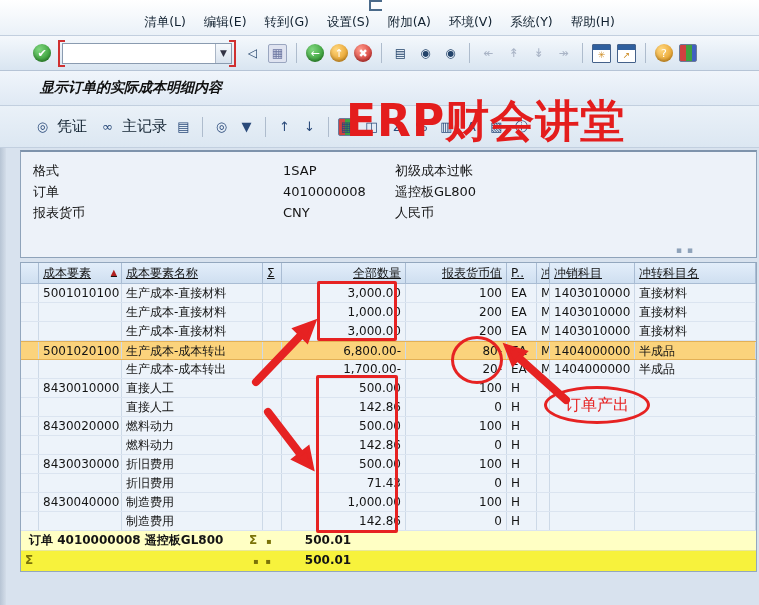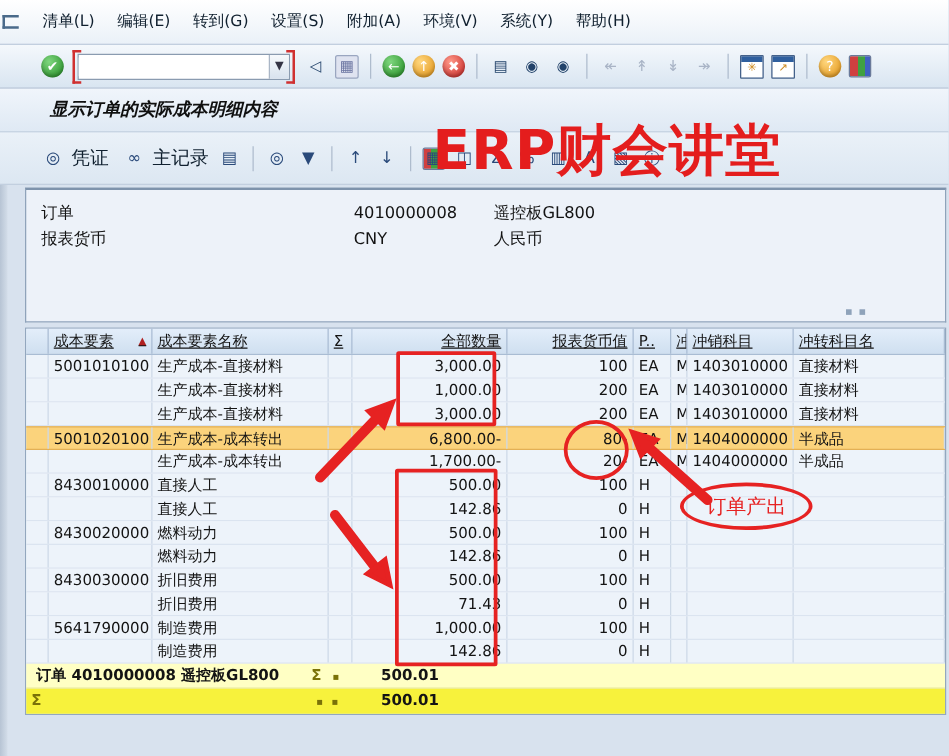--- a/index.html
+++ b/index.html
@@ -1,20 +1,20 @@
 <!DOCTYPE html>
 <html><head>
 <meta charset="utf-8">
 <style>
   html,body{margin:0;padding:0;background:#d8e2ee;}
   *{box-sizing:border-box;font-family:"DejaVu Sans","Liberation Sans",sans-serif;}
   .screen{position:relative;width:759px;height:605px;overflow:hidden;background:#d8e2ee;font-size:12px;color:#141414;}
 
   
-  .menubar{position:absolute;left:0;top:0;width:759px;height:36px;background:linear-gradient(#ffffff,#eaf1f8);border-bottom:1px solid #c2cfdf;display:flex;align-items:center;padding-left:0;}
+  .menubar{position:absolute;left:0;top:0;width:759px;height:36px;background:linear-gradient(#ffffff,#eaf1f8);border-bottom:1px solid #c2cfdf;display:flex;align-items:center;padding-left:0;flex-direction:column;}
   .win-menu{width:13px;height:11px;border:2px solid #4a6a8a;border-right:none;margin:0 10px 0 2px;}
   .menu-item{padding:3px 9px;color:#10202f;font-size:12.5px;cursor:default;white-space:nowrap;}
 
   
   .stdbar{position:absolute;left:0;top:36px;width:759px;height:35px;background:linear-gradient(#f4f8fc,#d9e5f1);border-bottom:1px solid #b6c4d6;display:flex;align-items:center;padding-left:30px;}
   .bargroup{display:flex;align-items:center;}
   .tico{width:19px;height:19px;display:inline-flex;align-items:center;justify-content:center;margin:0 3px;font-size:12px;color:#23436a;cursor:default;flex:none;}
   .ic-round{border-radius:50%;color:#fff;font-size:11px;width:18px;height:18px;box-shadow:inset 0 -2px 3px rgba(0,0,0,.25);}
   .ic-green{background:radial-gradient(circle at 35% 30%,#7fd67f,#1e8a1e);}
   .ic-amber{background:radial-gradient(circle at 35% 30%,#ffd77f,#e09010);}
@@ -165,20 +165,25 @@
       </span>
   </div>
 
   <div class="wm">ERP财会讲堂</div>
 
   <div class="left-edge"></div>
 
   <div class="hpanel">
     <div id="hdr-rows" class="hrows">
         <div class="hrow">
+          <span class="hlabel">格式</span>
+          <span class="hval">1SAP</span>
+          <span class="hdesc">初级成本过帐</span>
+        </div>
+        <div class="hrow">
           <span class="hlabel">订单</span>
           <span class="hval">4010000008</span>
           <span class="hdesc">遥控板GL800</span>
         </div>
         <div class="hrow">
           <span class="hlabel">报表货币</span>
           <span class="hval">CNY</span>
           <span class="hdesc">人民币</span>
         </div>
       </div>
@@ -347,21 +352,21 @@
           <div class="cell"></div>
           <div class="cell r">71.43</div>
           <div class="cell r">0</div>
           <div class="cell">H</div>
           <div class="cell"></div>
           <div class="cell"></div>
           <div class="cell"></div>
         </div>
         <div class="trow">
           <div class="cell"></div>
-          <div class="cell">5641790000</div>
+          <div class="cell">8430040000</div>
           <div class="cell">制造费用</div>
           <div class="cell"></div>
           <div class="cell r">1,000.00</div>
           <div class="cell r">100</div>
           <div class="cell">H</div>
           <div class="cell"></div>
           <div class="cell"></div>
           <div class="cell"></div>
         </div>
         <div class="trow">

